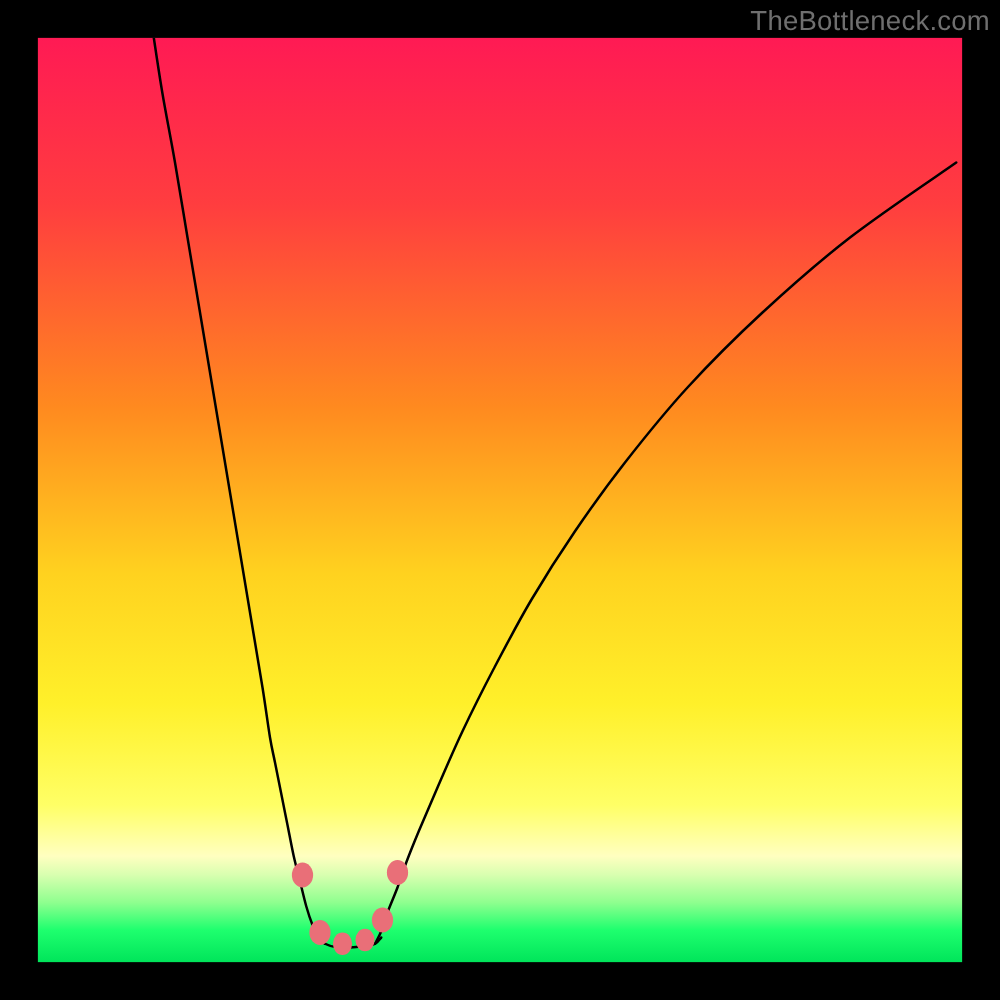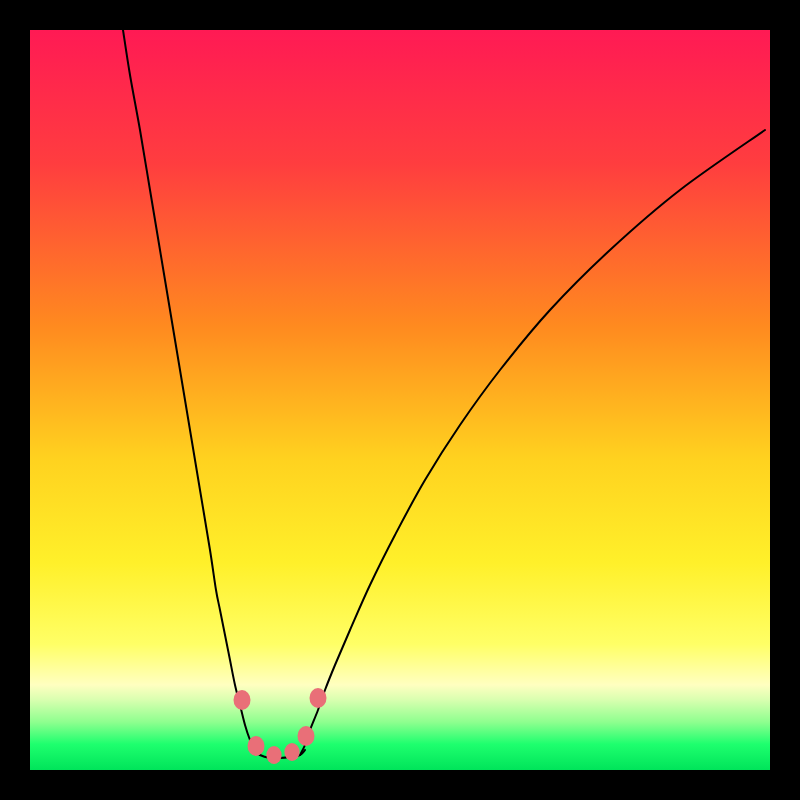--- a/index.html
+++ b/index.html
@@ -72,13 +72,14 @@
           <ellipse cx="212" cy="670" rx="8.5" ry="10" fill="#e96f78"></ellipse>
           <ellipse cx="226" cy="716" rx="8.5" ry="10" fill="#e96f78"></ellipse>
           <ellipse cx="244" cy="725" rx="7.6499999999999995" ry="9" fill="#e96f78"></ellipse>
           <ellipse cx="262" cy="722" rx="7.6499999999999995" ry="9" fill="#e96f78"></ellipse>
           <ellipse cx="276" cy="706" rx="8.5" ry="10" fill="#e96f78"></ellipse>
           <ellipse cx="288" cy="668" rx="8.5" ry="10" fill="#e96f78"></ellipse>
         </g>
     </svg>
   </div>
 
+  <div class="watermark">TheBottleneck.com</div>
 </div>
 
 </body></html>

